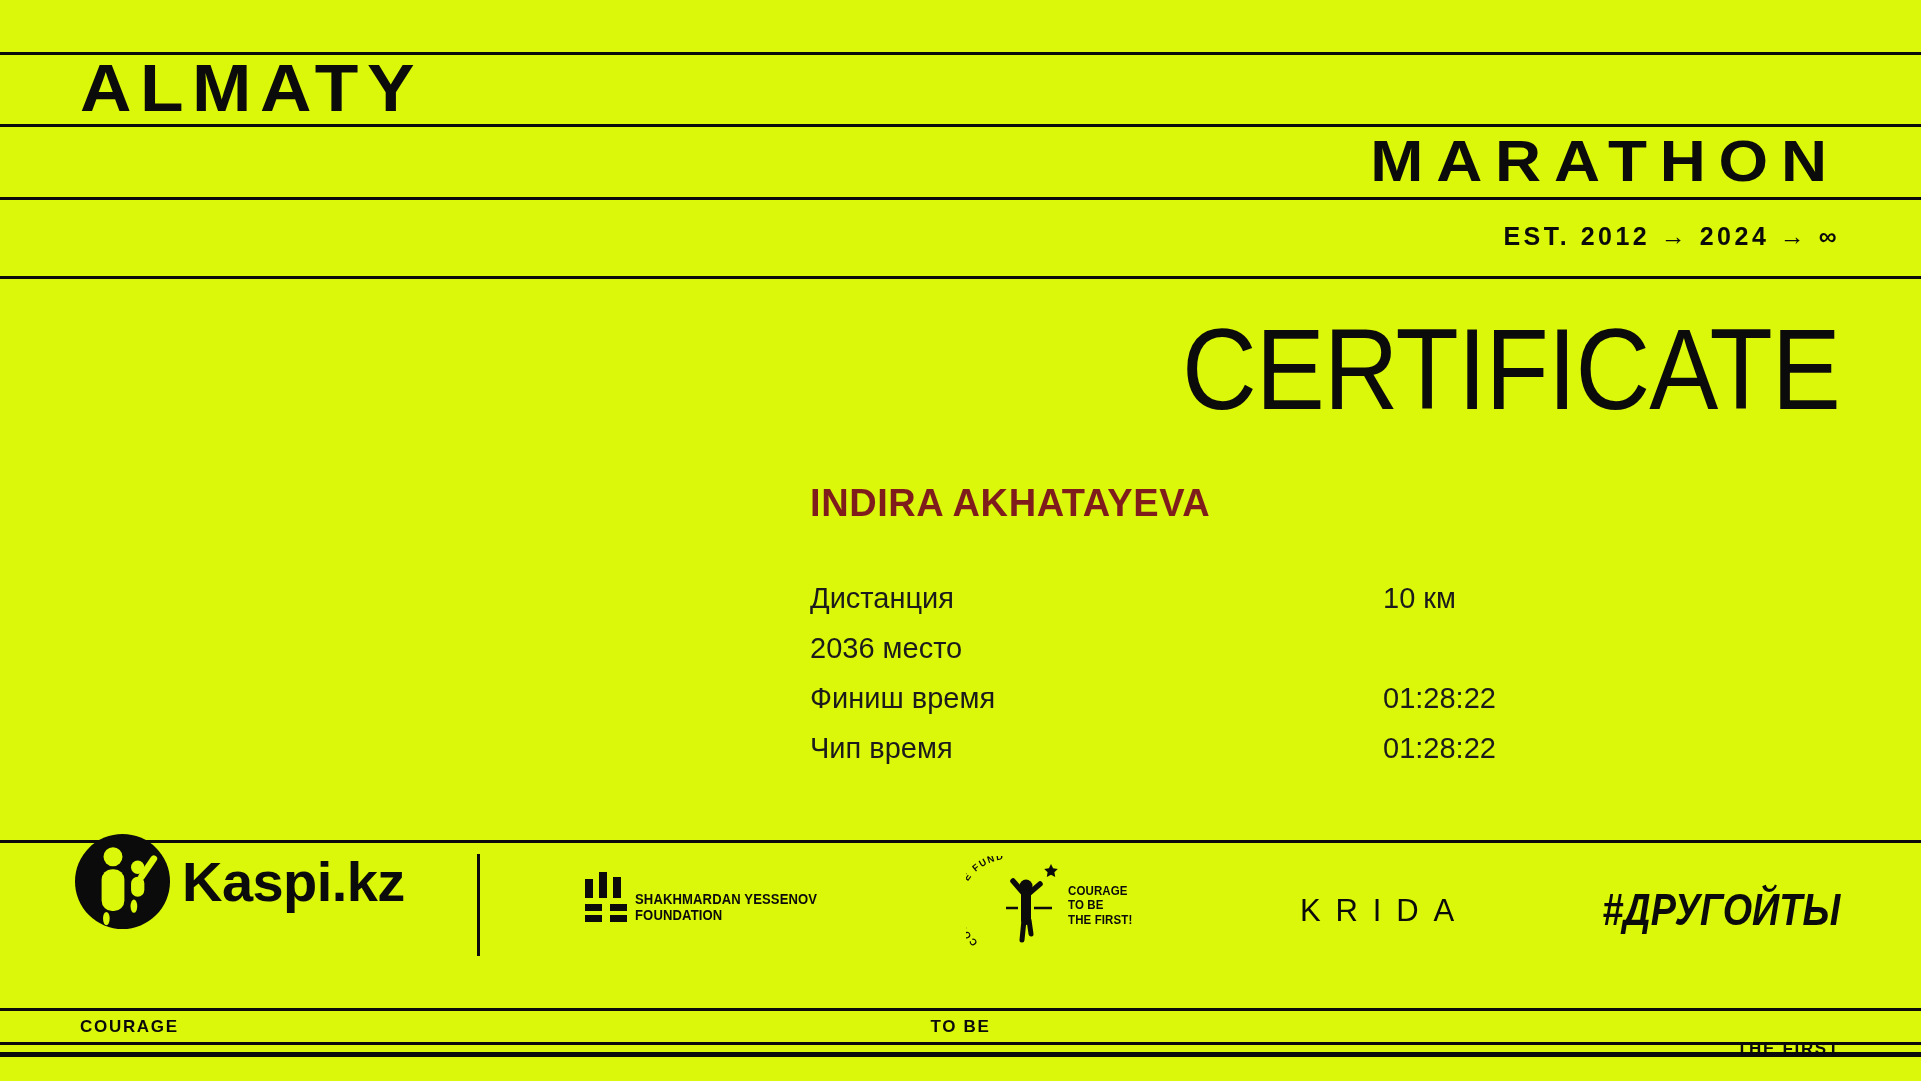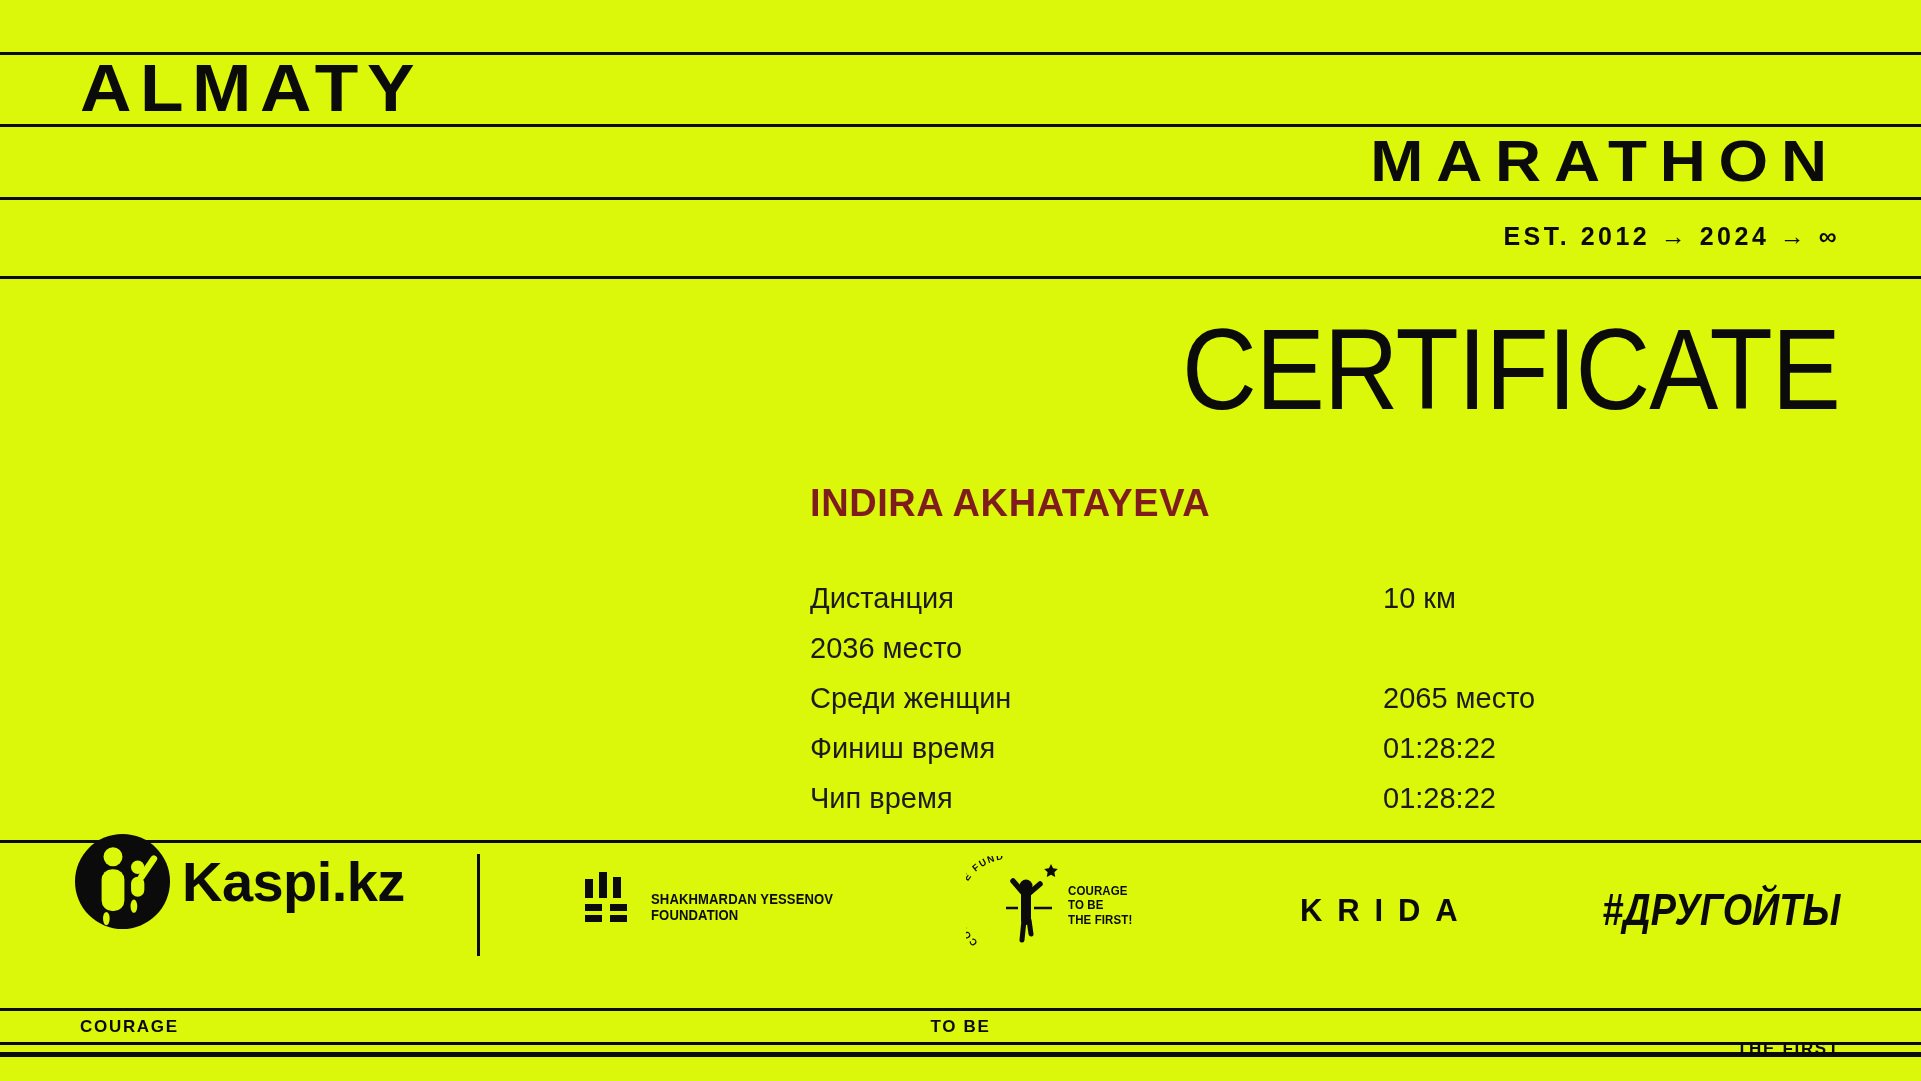--- a/index.html
+++ b/index.html
@@ -44,37 +44,37 @@
   .row .lbl{width:573px;flex:0 0 573px;}
   .row .val{flex:1;}
 
   
   .sep-logos{top:840px;}
   .kaspi{position:absolute;left:75px;top:833px;height:96px;display:flex;align-items:center;gap:12px;}
   .kaspi-badge{width:95px;height:95px;flex:0 0 95px;}
   .kaspi-label{font-size:56px;font-weight:700;letter-spacing:-0.01em;color:#0B0B0B;}
   .vdivider{position:absolute;left:477px;top:854px;width:3px;height:102px;background:#0B0B0B;}
 
-  .yessenov{position:absolute;left:585px;top:872px;display:flex;align-items:flex-start;gap:24px;}
+  .yessenov{position:absolute;left:585px;top:872px;display:flex;align-items:flex-start;gap:8px;}
   .yes-icon{width:42px;height:50px;position:relative;}
   .yes-icon i{position:absolute;background:#0B0B0B;display:block;}
   .yes-text{
     margin-top:20px;font-size:14.5px;font-weight:700;line-height:1.08;letter-spacing:0.01em;
     transform:scaleX(0.9);transform-origin:left center;white-space:nowrap;
   }
 
   .fund{position:absolute;left:966px;top:856px;display:flex;align-items:center;}
   .fund-text{
     font-size:12.5px;font-weight:600;line-height:1.14;letter-spacing:0.01em;
     transform:scaleX(0.92);transform-origin:left center;margin-left:2px;margin-top:4px;white-space:nowrap;
   }
 
   .krida{
     position:absolute;left:1300px;top:893px;
-    font-size:31px;font-weight:700;letter-spacing:0.48em;white-space:nowrap;
+    font-size:31px;font-weight:400;letter-spacing:0.48em;white-space:nowrap;
   }
   .hashtag{
     position:absolute;right:81px;top:884px;
     font-size:45px;font-weight:800;font-style:italic;letter-spacing:0;
     transform:scaleX(0.84);transform-origin:right center;white-space:nowrap;
   }
 
   
   .bottom-row{
     position:absolute;left:0;top:1012px;width:1921px;height:30px;
@@ -103,24 +103,20 @@
 <div class="cert-title">CERTIFICATE</div>
 <div class="recipient">INDIRA AKHATAYEVA</div>
 
 <div class="rows">
   <div class="row">
     <div class="lbl">Дистанция</div>
     <div class="val">10 км</div>
   </div>
   <div class="row">
     <div class="val">2036 место</div>
-  </div>
-  <div class="row">
-    <div class="lbl">Среди женщин</div>
-    <div class="val">2065 место</div>
   </div>
   <div class="row">
     <div class="lbl">Финиш время</div>
     <div class="val">01:28:22</div>
   </div>
   <div class="row">
     <div class="lbl">Чип время</div>
     <div class="val">01:28:22</div>
   </div>
 </div>

